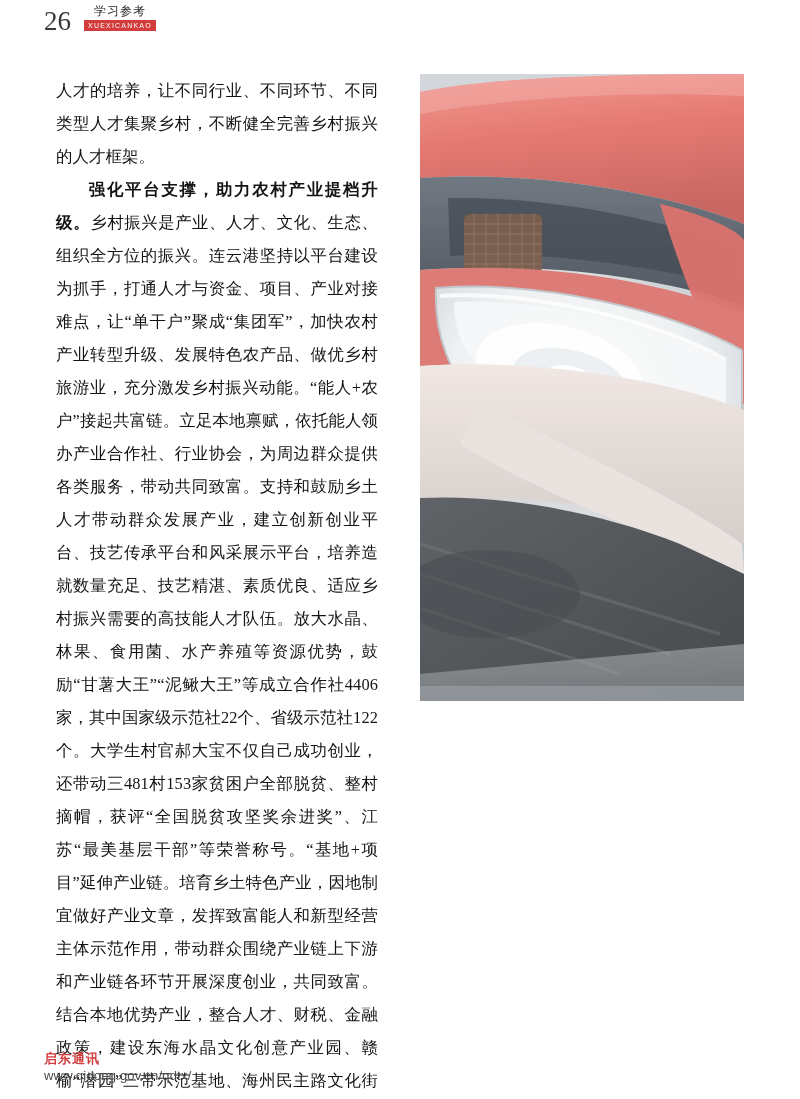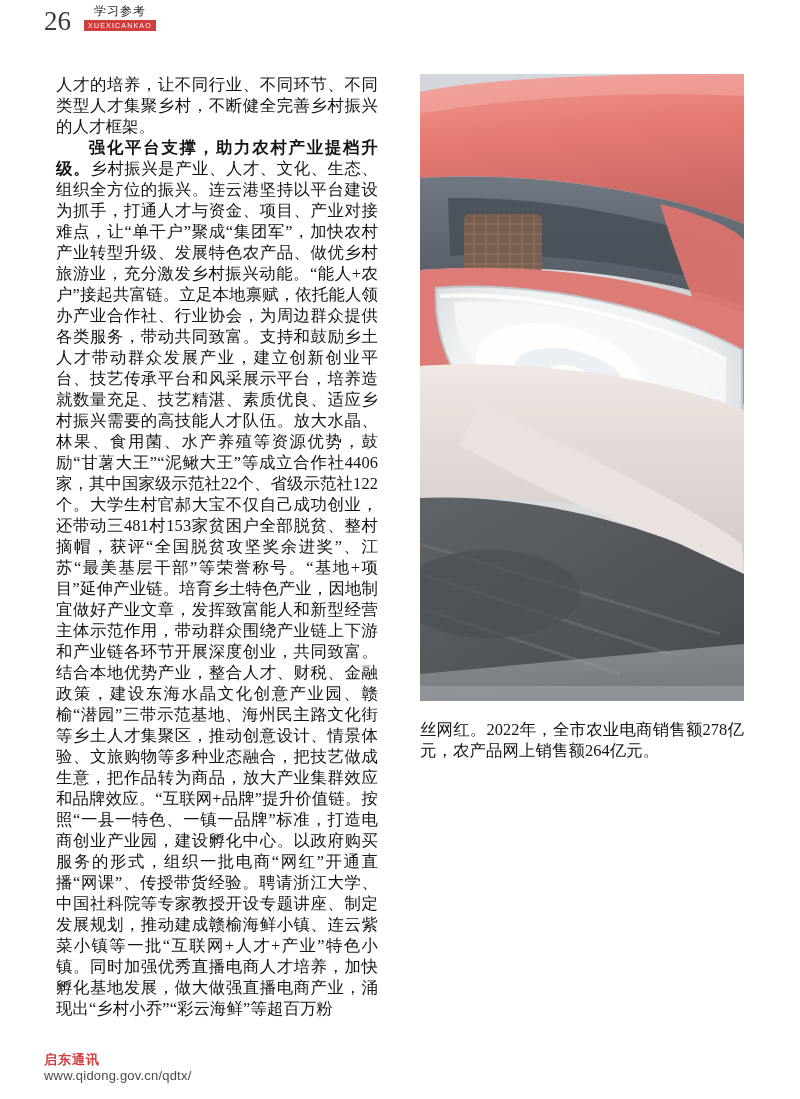--- a/index.html
+++ b/index.html
@@ -71,21 +71,21 @@
   .col {
     position: absolute;
     top: 0;
     width: 322px;
   }
   .col-left { left: 56px; }
 
   p.body-text {
     margin: 0;
     font-size: 16.4px;
-    line-height: 21px;
+    line-height: 33px;
     text-align: justify;
     text-justify: inter-character;
     color: #141414;
     letter-spacing: 0.1px;
   }
   p.lead {
     text-indent: 2em;
   }
   .lead-run {
     font-weight: bold;
@@ -114,21 +114,21 @@
   }
 
   
   .page-footer {
     position: absolute;
     left: 44px;
     bottom: 16px;
     width: 400px;
   }
   .footer-title {
-    font-family: Liberation Serif, serif;
+    font-family: Liberation Mono, monospace;
     font-size: 13px;
     font-weight: bold;
     color: #d23c3c;
     letter-spacing: 1px;
     line-height: 16px;
   }
   .footer-url {
     font-family: "Liberation Sans", sans-serif;
     font-size: 13px;
     color: #4a4a4a;
@@ -244,21 +244,20 @@
       <ellipse cx="70" cy="520" rx="90" ry="44" fill="#30353a" opacity="0.6"></ellipse>
 
       <path d="M0,600 L324,570 L324,627 L0,627 Z" fill="url(#groundg)" opacity="0.55"></path>
       <rect x="0" y="612" width="324" height="15" fill="#9aa0a5" opacity="0.5"></rect>
 
       <rect x="0" y="0" width="324" height="627" fill="#ffffff" opacity="0.12"></rect>
     </svg>
   </div>
 
   <div class="col-right-lower">
-    <p class="body-text">丝网红。2022年，全市农业电商销售额278亿元，农产品网上销售额264亿元。</p>
   </div>
 
 </div>
 
 <div class="page-footer">
   <div class="footer-title">启东通讯</div>
   <div class="footer-url">www.qidong.gov.cn/qdtx/</div>
 </div>
 
 </body></html>

